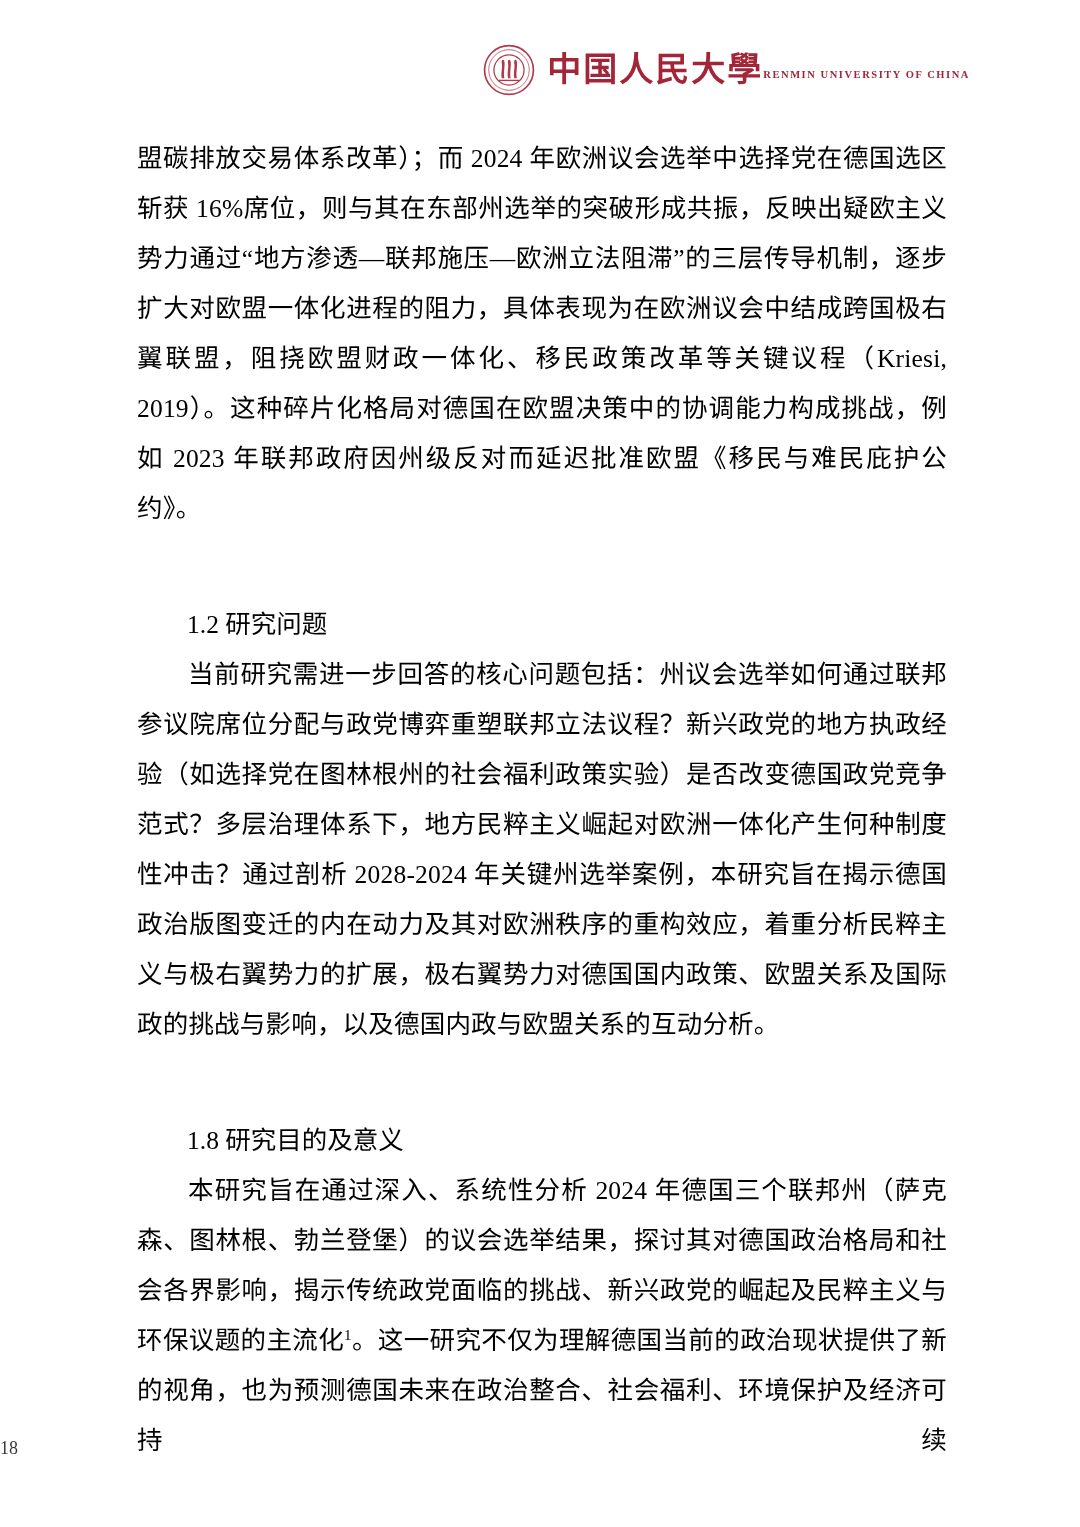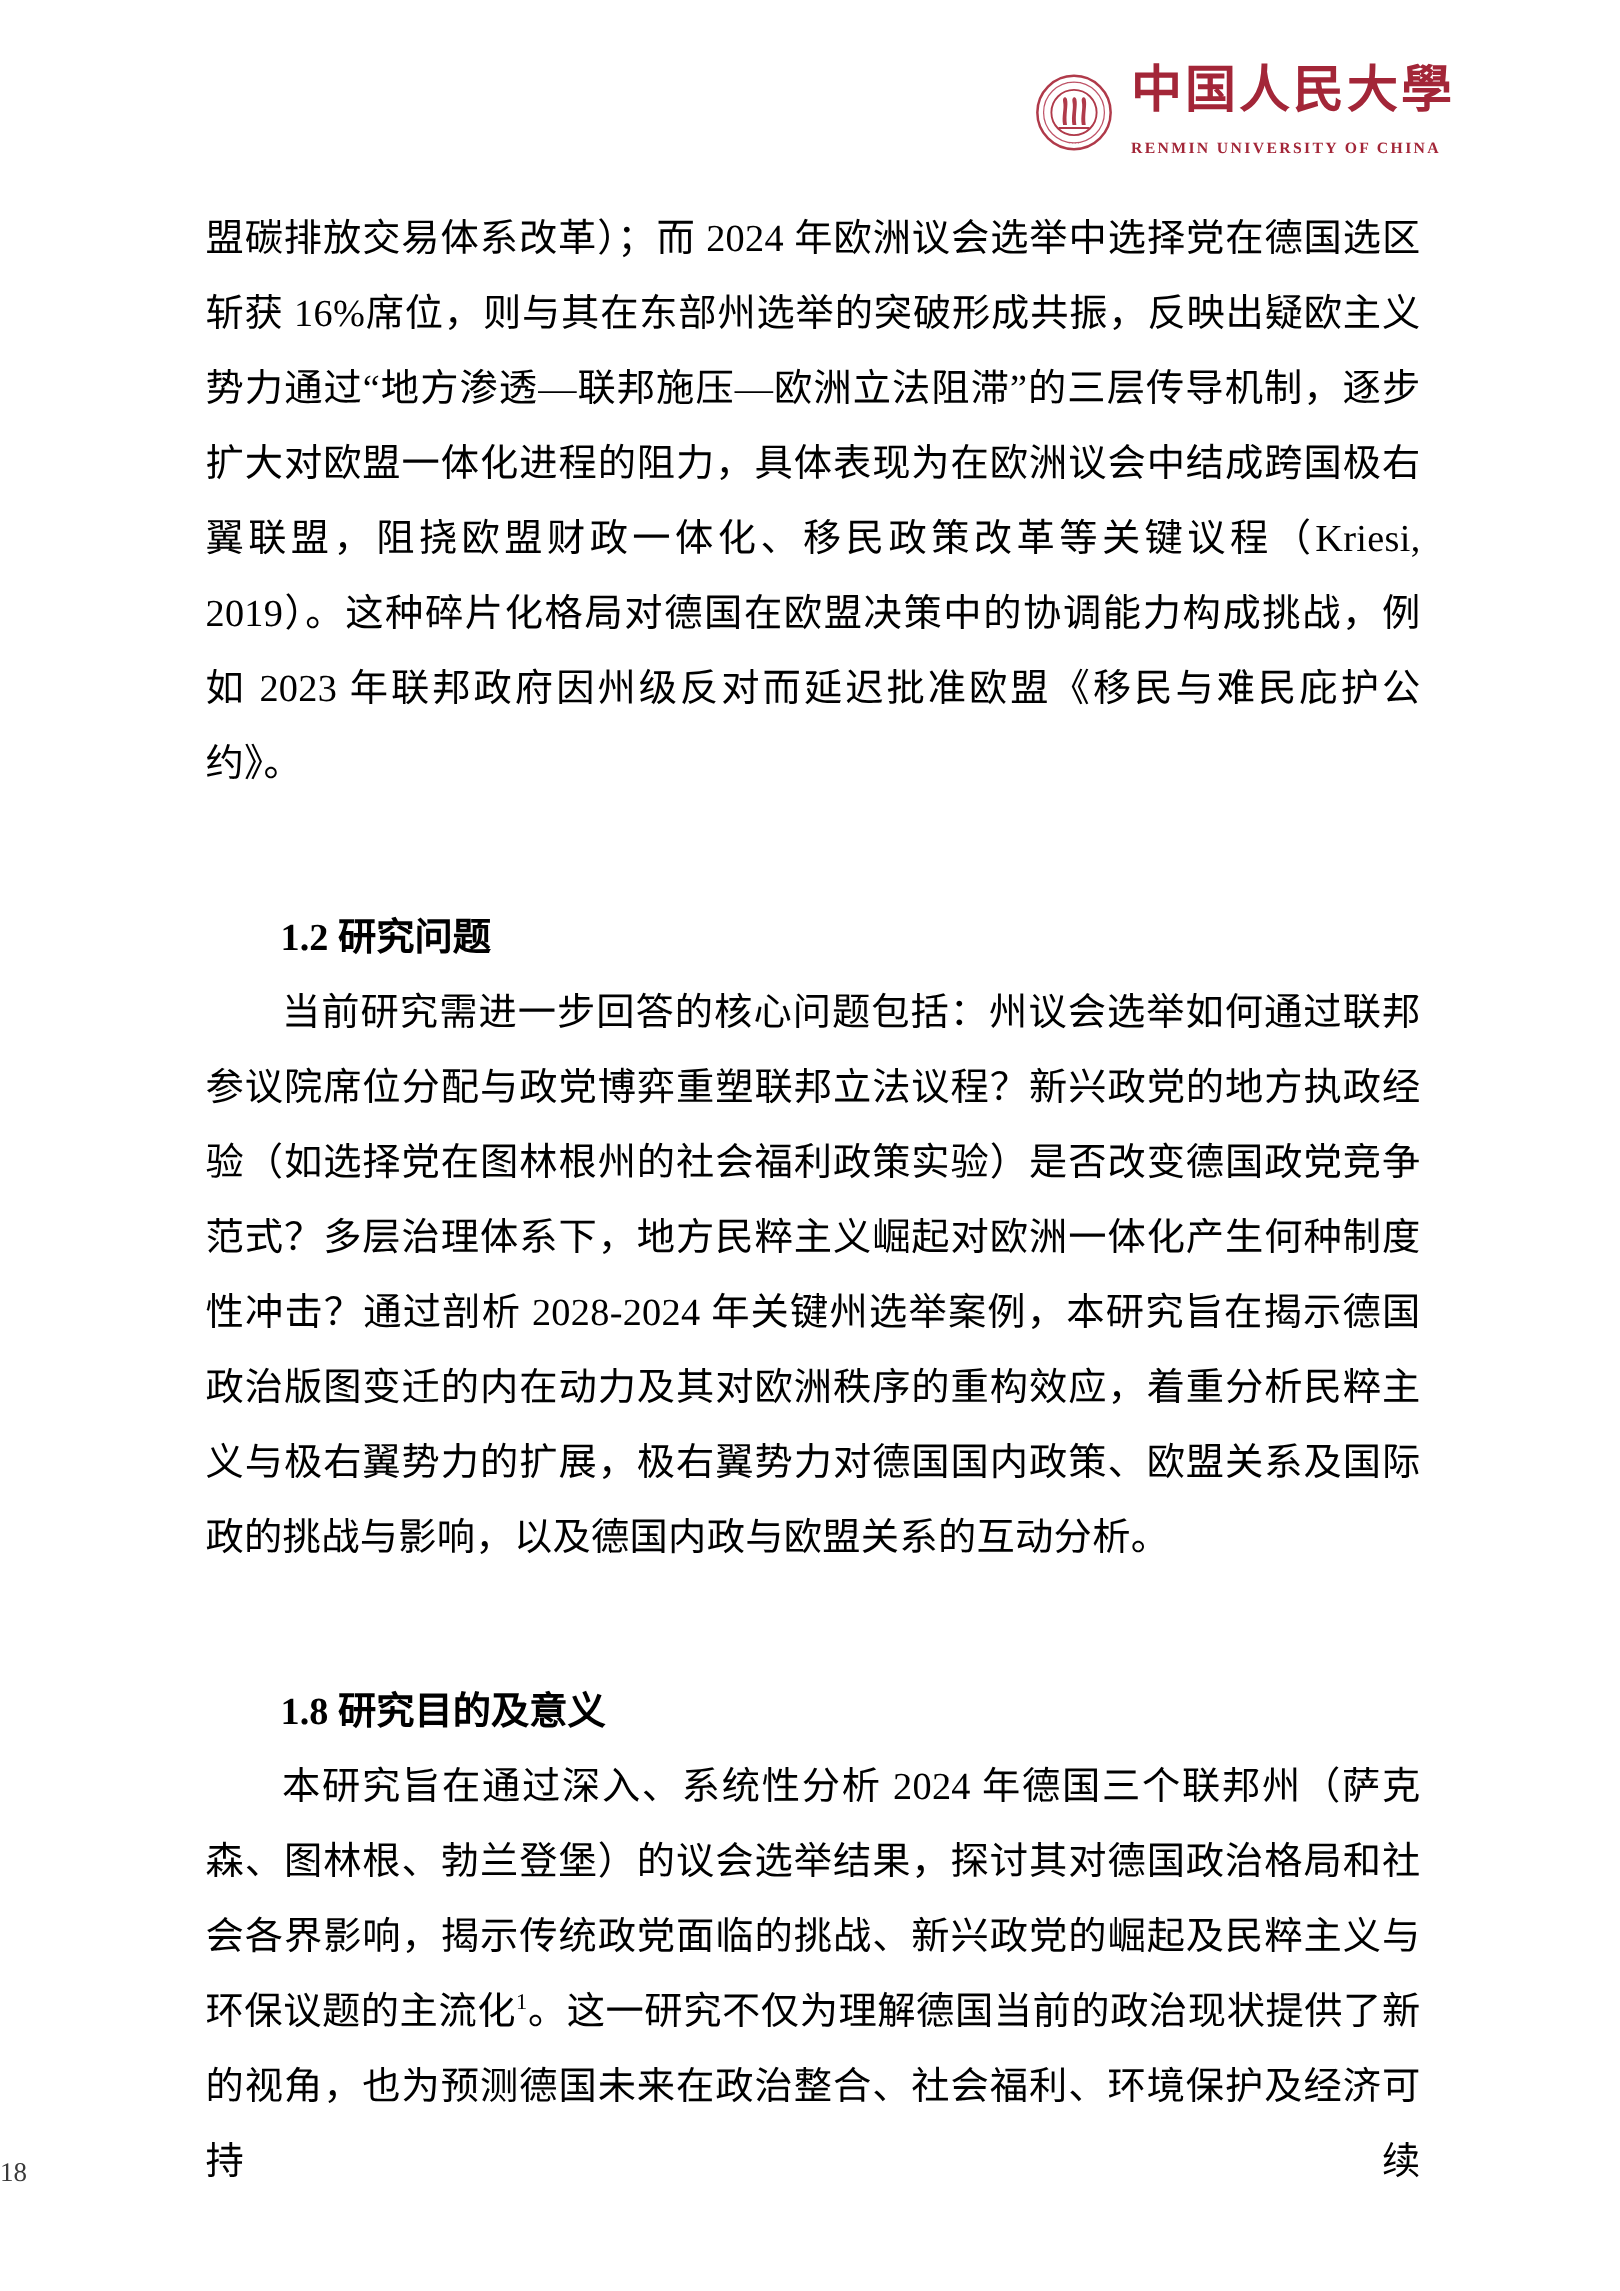--- a/index.html
+++ b/index.html
@@ -31,21 +31,21 @@
     align-items: center;
     gap: 12px;
   }
   .emblem {
     width: 52px;
     height: 52px;
     flex: 0 0 auto;
   }
   .logo-text-block {
     display: flex;
-    flex-direction: column;
+    flex-direction: row;
     align-items: flex-start;
     line-height: 1;
   }
   .logo-cn {
     font-family: "Liberation Serif", "DejaVu Serif", serif;
     font-size: 34px;
     font-weight: 700;
     letter-spacing: 2px;
     color: #a32638;
     white-space: nowrap;
@@ -83,21 +83,21 @@
   p.body-par.last-line-left::after {
     content: "";
     display: inline-block;
     width: 100%;
   }
 
   h2.section-heading {
     margin: 0;
     font-size: 25.5px;
     line-height: 50px;
-    font-weight: 700;
+    font-weight: 400;
     text-indent: 50px;
     font-family: "Liberation Serif", "DejaVu Serif", serif;
   }
 
   .gap-before-heading { height: 66px; }
 
   sup.fn-ref {
     font-size: 15px;
     vertical-align: super;
     line-height: 0;

